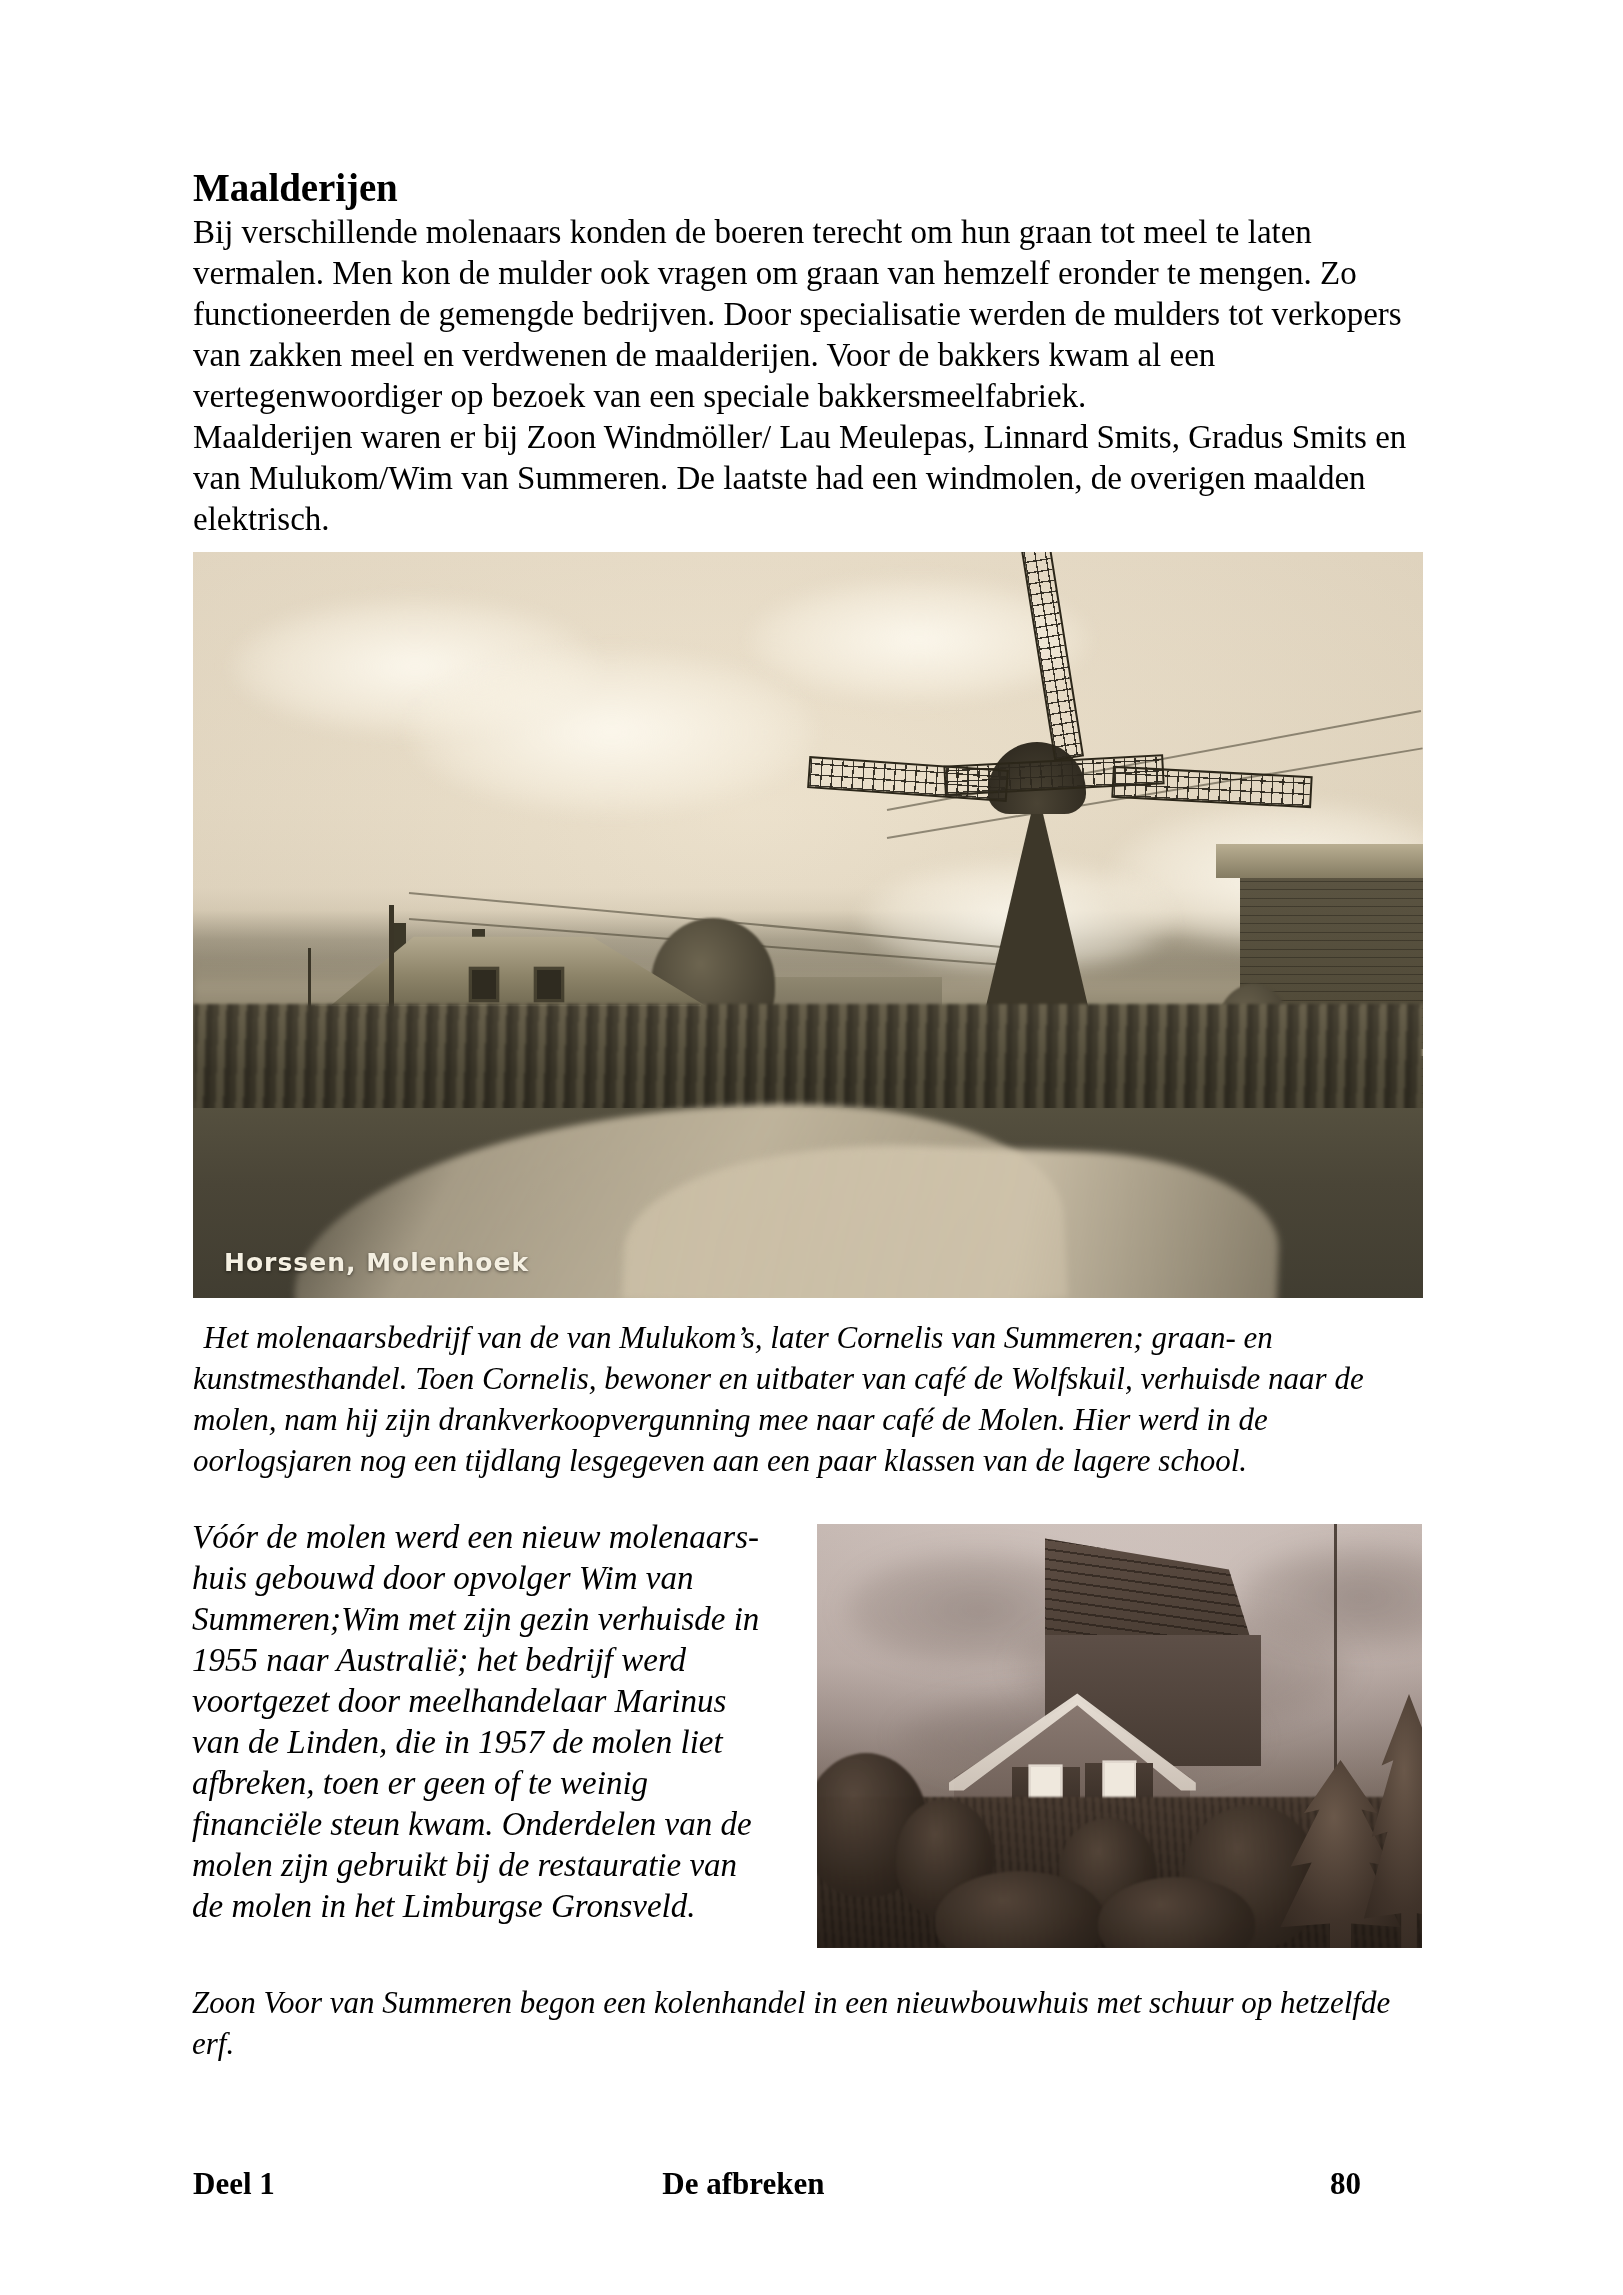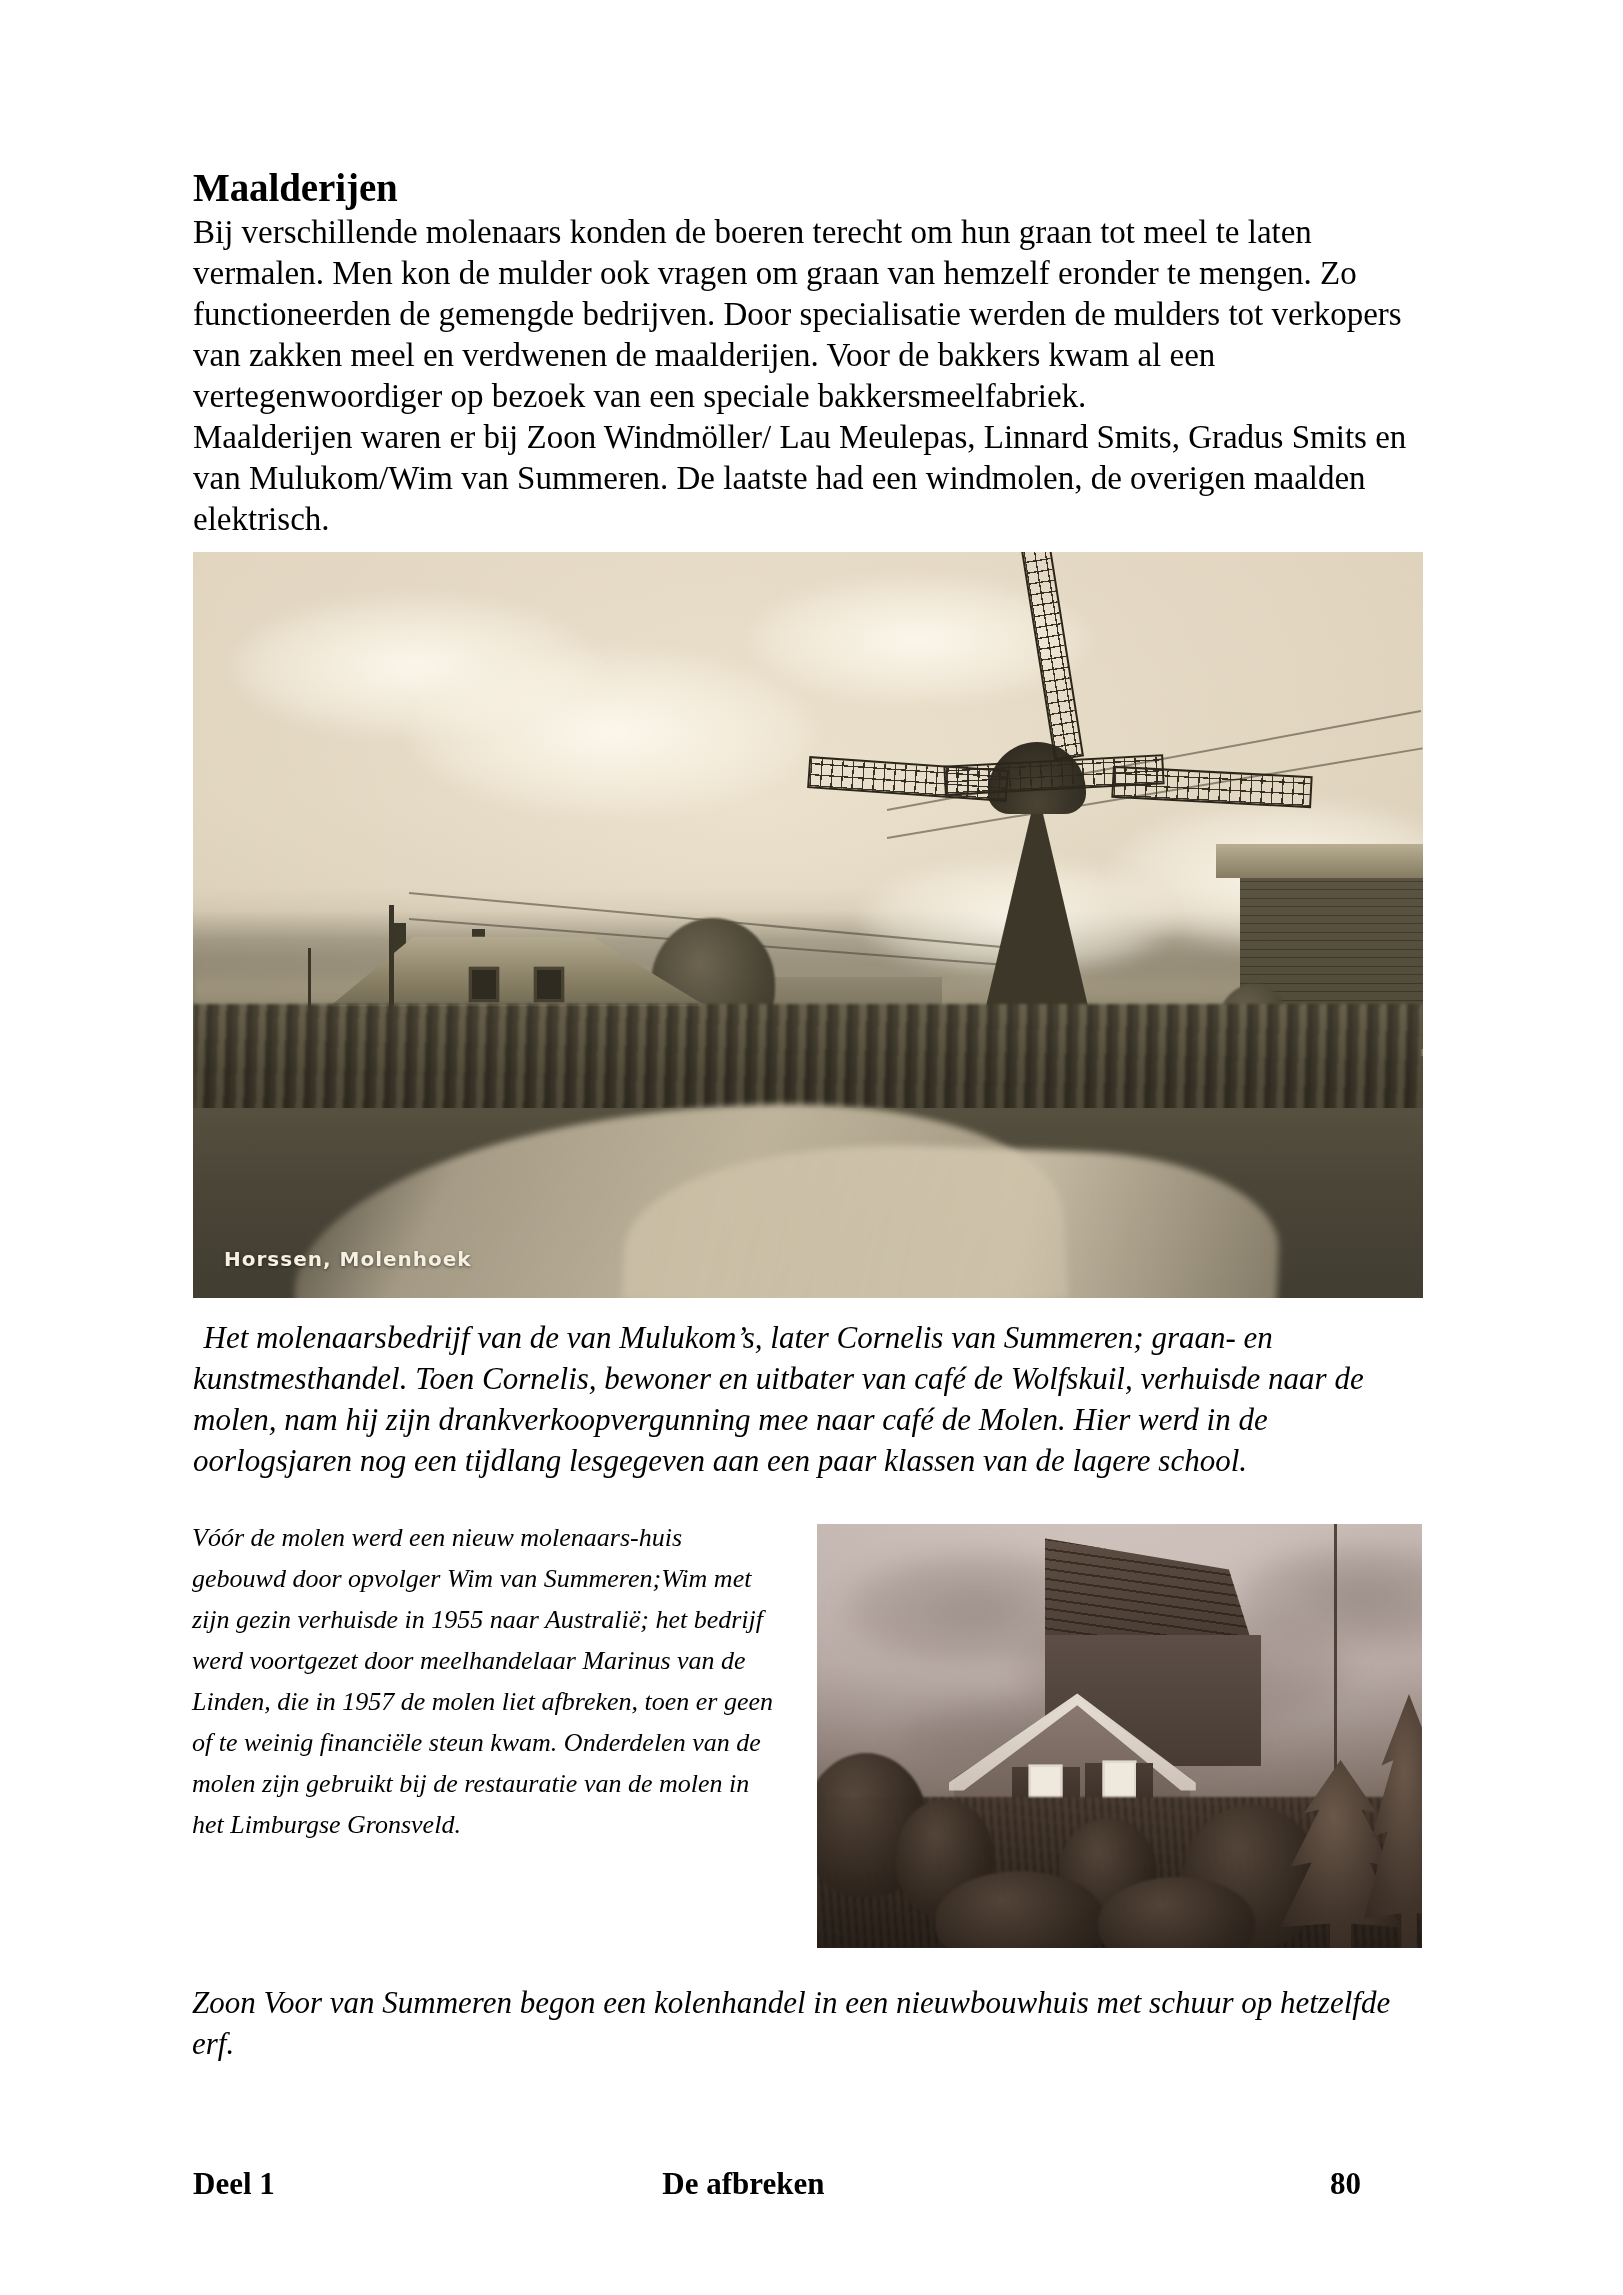--- a/index.html
+++ b/index.html
@@ -252,24 +252,24 @@
   .p1-brickbldg::before {
     content: "";
     position: absolute;
     left: -23.6px; top: -29px;
     width: 207px; height: 34px;
     background: linear-gradient(180deg, #b9ae92 0%, #847b62 100%);
   }
   .photo1-label {
     position: absolute;
     left: 31px;
-    bottom: 27px;
+    bottom: 21px;
     color: #f5f0e2;
     font-family: "DejaVu Sans", "Liberation Sans", sans-serif;
-    font-size: 20px;
+    font-size: 25px;
     font-weight: 600;
     letter-spacing: 1px;
     text-shadow: 0 1.3px 3.3px rgba(0,0,0,0.55);
   }
 
   
   .caption1 {
     position: absolute;
     left: 193px;
     top: 1317px;
@@ -279,21 +279,21 @@
     line-height: 41px;
   }
   .caption1 .lead { padding-left: 10.5px; }
 
   
   .lower-text {
     position: absolute;
     left: 192px;
     top: 1517px;
     width: 582px;
-    font-size: 26px;
+    font-size: 33px;
     font-style: italic;
     line-height: 41px;
   }
 
   .photo2-wrap {
     position: absolute;
     left: 817px;
     top: 1524px;
     width: 605px;
     height: 424px;

